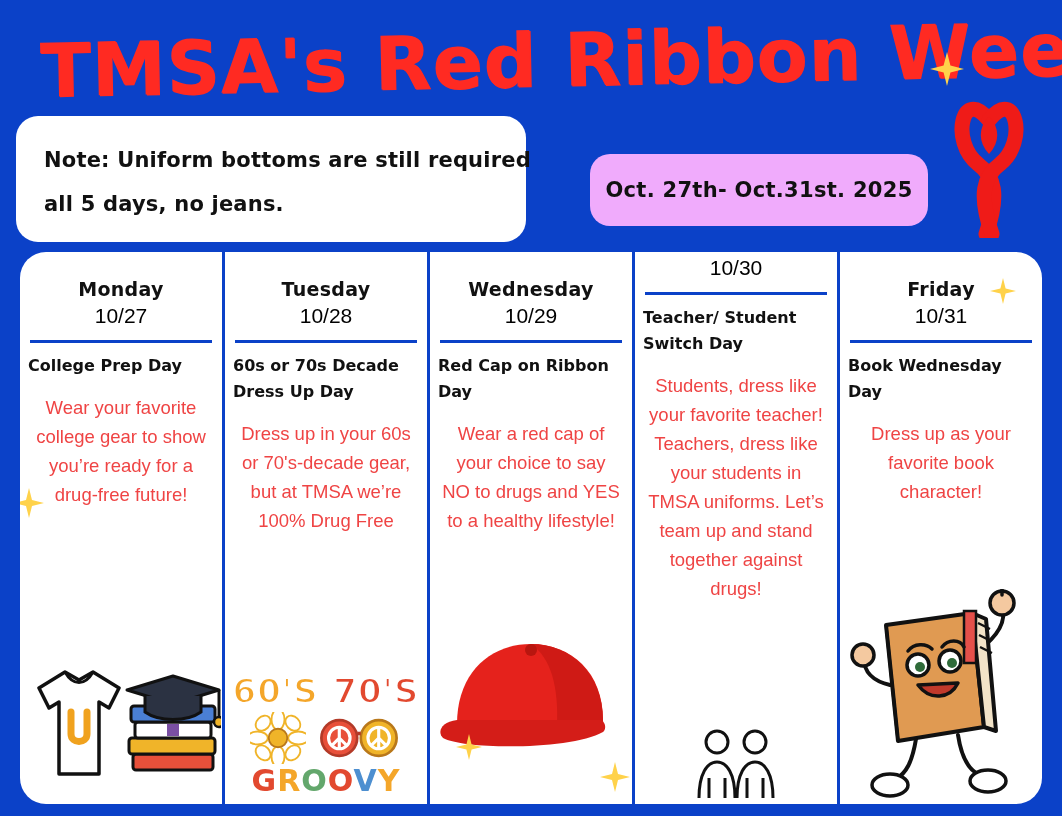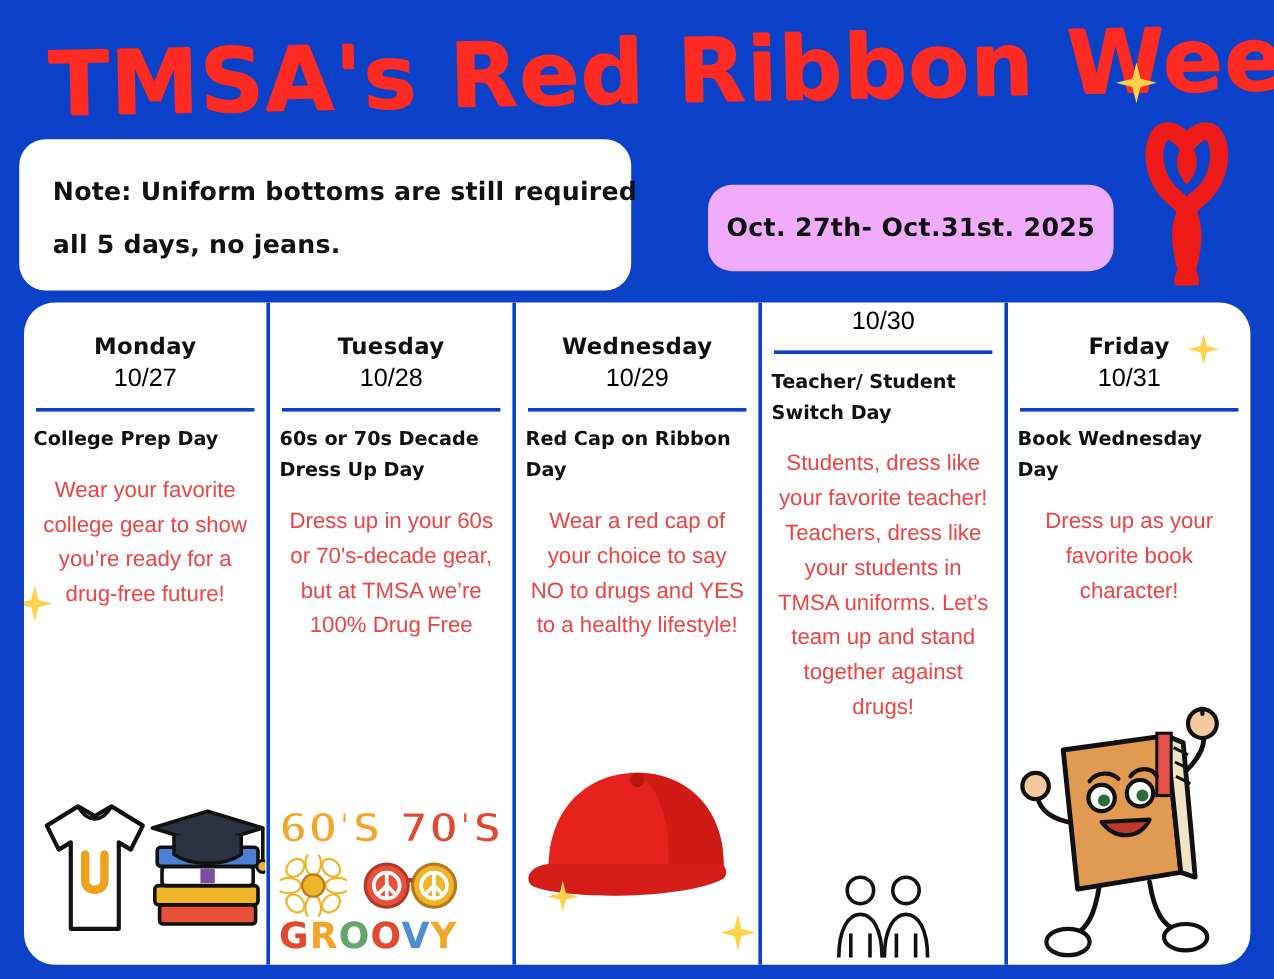--- a/index.html
+++ b/index.html
@@ -149,21 +149,21 @@
     align-items: flex-end;
     justify-content: center;
   }
   .art.small { height: 120px; }
 
   
   .spark { position: absolute; pointer-events: none; }
 
   
   .groovy-wrap {
-    text-align: left;
+    text-align: center;
     line-height: 1;
     transform: translateY(-4px);
   }
   .g60 {
     font-family: "DejaVu Sans", sans-serif;
     font-weight: bold;
     font-size: 34px;
     color: #f4a62a;
     -webkit-text-stroke: 2px #ffffff;
     letter-spacing: 1px;

